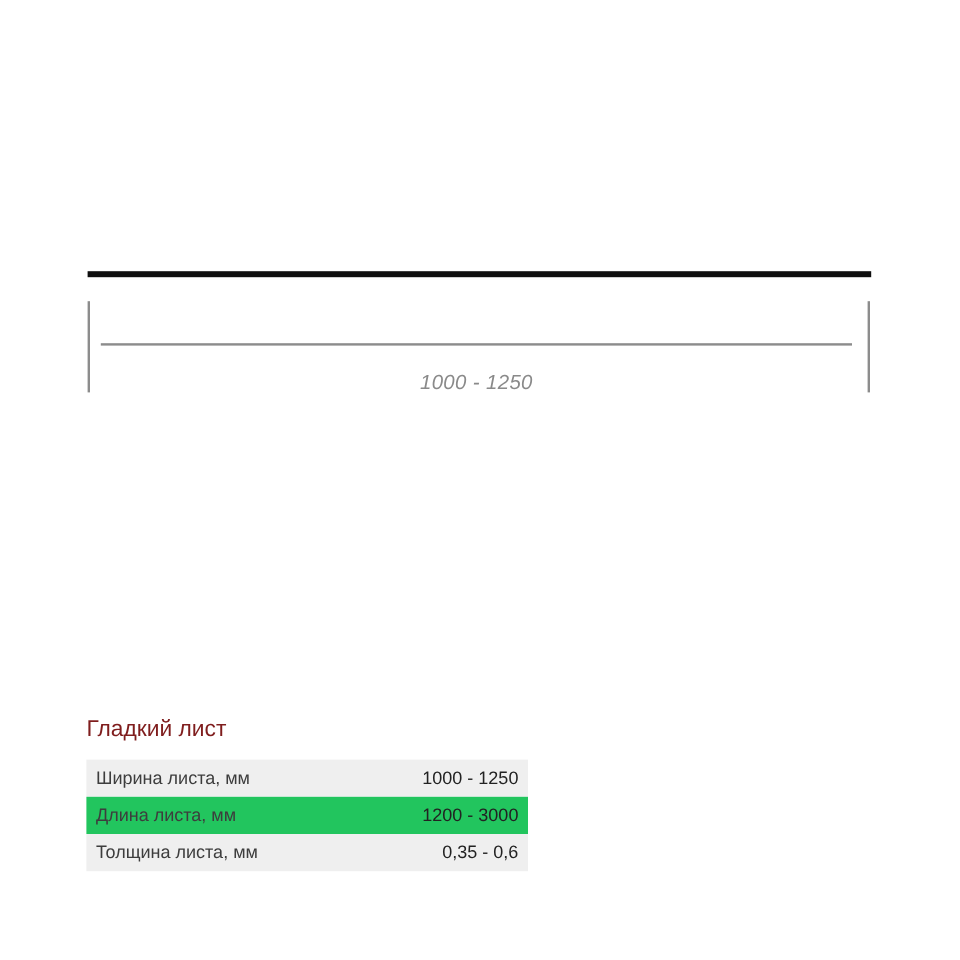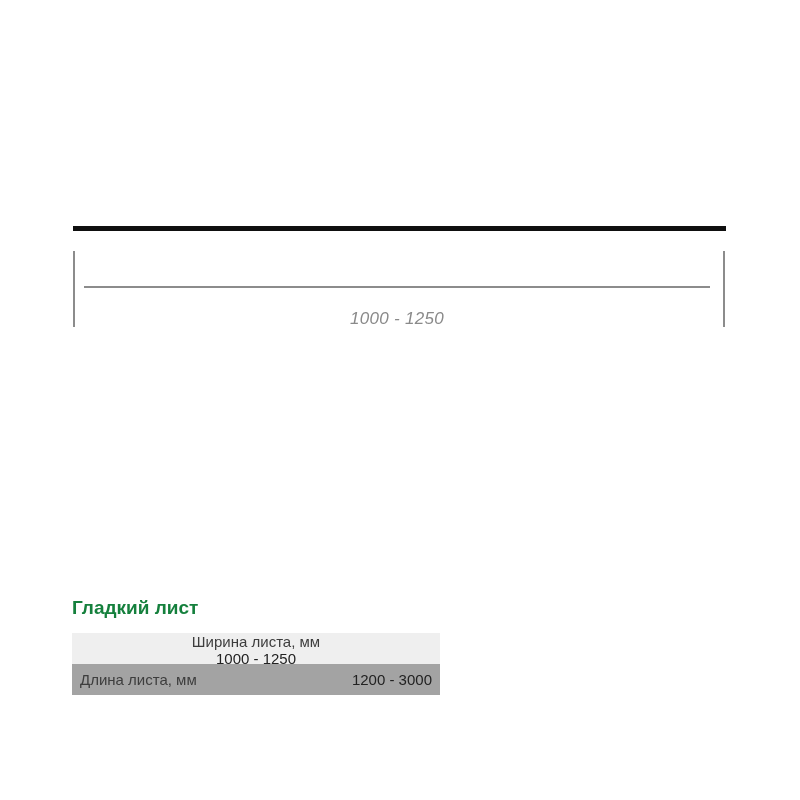--- a/index.html
+++ b/index.html
@@ -54,44 +54,43 @@
   }
 
   
   .section-title {
     position: absolute;
     left: 72px;
     top: 597px;
     margin: 0;
     font-size: 19px;
     line-height: 22px;
-    font-weight: bold;
-    color: #15803d;
+    font-weight: normal;
+    color: #7f1d1d;
   }
 
   
   .spec-table {
     position: absolute;
     left: 72px;
     top: 633px;
     width: 368px;
   }
   .spec-row {
     display: flex;
     justify-content: space-between;
     align-items: center;
     height: 31px;
     padding: 0 8px;
     box-sizing: border-box;
     font-size: 15px;
-    background: #a3a3a3;
+    background: #22c55e;
   }
   .spec-row.shaded {
     background: #efefef;
-    flex-direction: column;
   }
   .spec-label {
     color: #3d3d3d;
   }
   .spec-value {
     color: #222222;
   }
 </style>
 </head>
 <body>
@@ -110,15 +109,19 @@
 
   <div class="spec-table">
     <div class="spec-row shaded">
       <span class="spec-label">Ширина листа, мм</span>
       <span class="spec-value">1000 - 1250</span>
     </div>
     <div class="spec-row">
       <span class="spec-label">Длина листа, мм</span>
       <span class="spec-value">1200 - 3000</span>
     </div>
+    <div class="spec-row shaded">
+      <span class="spec-label">Толщина листа, мм</span>
+      <span class="spec-value">0,35 - 0,6</span>
+    </div>
   </div>
 
 </div>
 
 </body></html>

